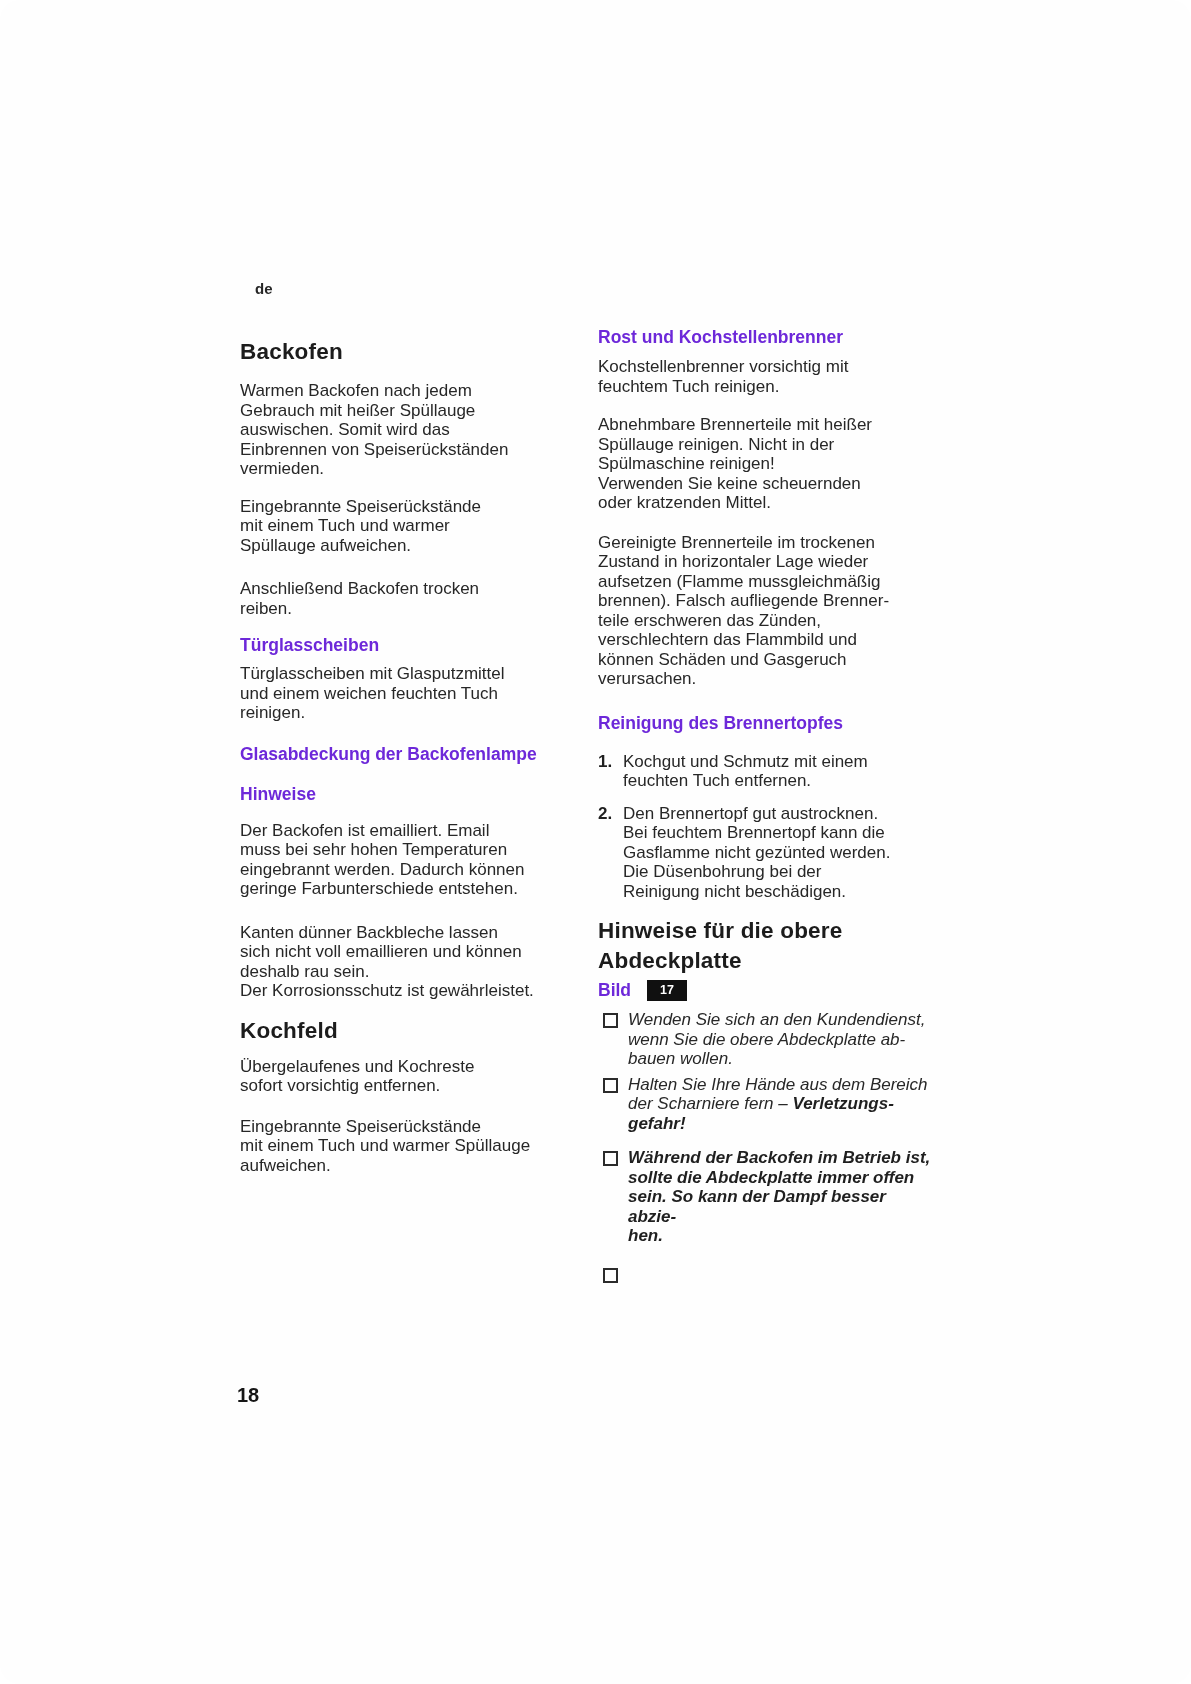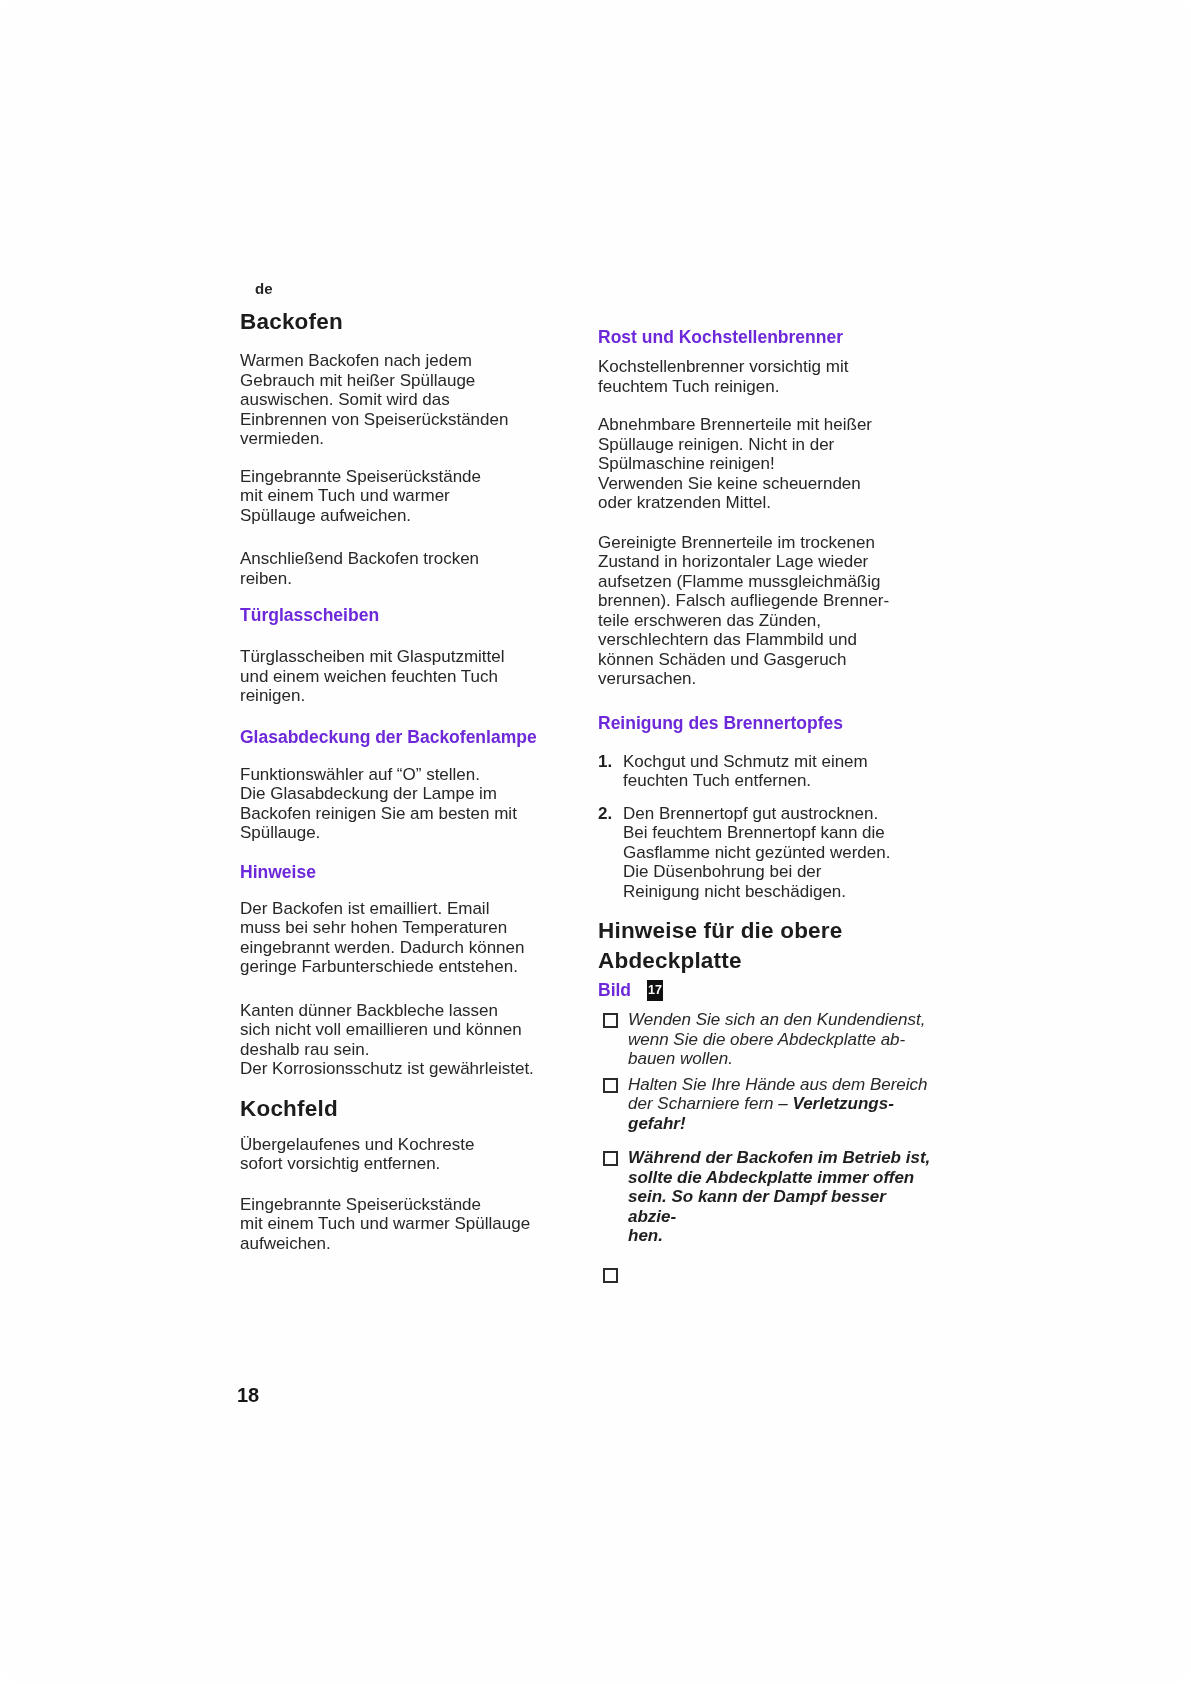--- a/index.html
+++ b/index.html
@@ -15,21 +15,21 @@
   }
   .lang-label {
     position: absolute;
     left: 255px;
     top: 280px;
     font-size: 15px;
     font-weight: 700;
     line-height: 18px;
   }
   .col { position: absolute; }
-  .col-left  { left: 240px; top: 307px; width: 330px; }
+  .col-left  { left: 240px; top: 337px; width: 330px; }
   .col-right { left: 598px; top: 326px; width: 338px; }
   .h-big {
     font-size: 22.5px;
     font-weight: 700;
     line-height: 30px;
     margin: 0;
     color: #1c1c1c;
     white-space: pre-line;
     letter-spacing: 0.2px;
   }
@@ -60,21 +60,21 @@
   .bullet-square {
     width: 11px;
     height: 11px;
     border: 2.5px solid #2b2b2b;
     margin: 3px 10px 0 5px;
     flex: none;
     background: #fff;
   }
   .bild-row { display: flex; align-items: center; text-align: center; }
   .bild-badge {
-    width: 16px;
+    width: 40px;
     height: 21px;
     margin-left: 16px;
     background: #101010;
     color: #ffffff;
     font-size: 12.5px;
     font-weight: 700;
     display: flex;
     align-items: center;
     justify-content: center;
   }
@@ -101,29 +101,25 @@
 auswischen. Somit wird das
 Einbrennen von Speiserückständen
 vermieden.</p>
     <p class="body-text" style="margin-top:18px">Eingebrannte Speiserückstände
 mit einem Tuch und warmer
 Spüllauge aufweichen.</p>
     <p class="body-text" style="margin-top:24px">Anschließend Backofen trocken
 reiben.</p>
 
     <h3 class="h-sub" style="margin-top:16px">Türglasscheiben</h3>
-    <p class="body-text" style="margin-top:21px">Türglasscheiben mit Glasputzmittel
+    <p class="body-text" style="margin-top:8px">Türglasscheiben mit Glasputzmittel
 und einem weichen feuchten Tuch
 reinigen.</p>
 
     <h3 class="h-sub" style="margin-top:20px">Glasabdeckung der Backofenlampe</h3>
-    <p class="body-text" style="margin-top:17px">Funktionswähler auf “O” stellen.
-Die Glasabdeckung der Lampe im
-Backofen reinigen Sie am besten mit
-Spüllauge.</p>
 
     <h3 class="h-sub" style="margin-top:18px">Hinweise</h3>
     <p class="body-text" style="margin-top:16px">Der Backofen ist emailliert. Email
 muss bei sehr hohen Temperaturen
 eingebrannt werden. Dadurch können
 geringe Farbunterschiede entstehen.</p>
     <p class="body-text" style="margin-top:24px">Kanten dünner Backbleche lassen
 sich nicht voll emaillieren und können
 deshalb rau sein.
 Der Korrosionsschutz ist gewährleistet.</p>

